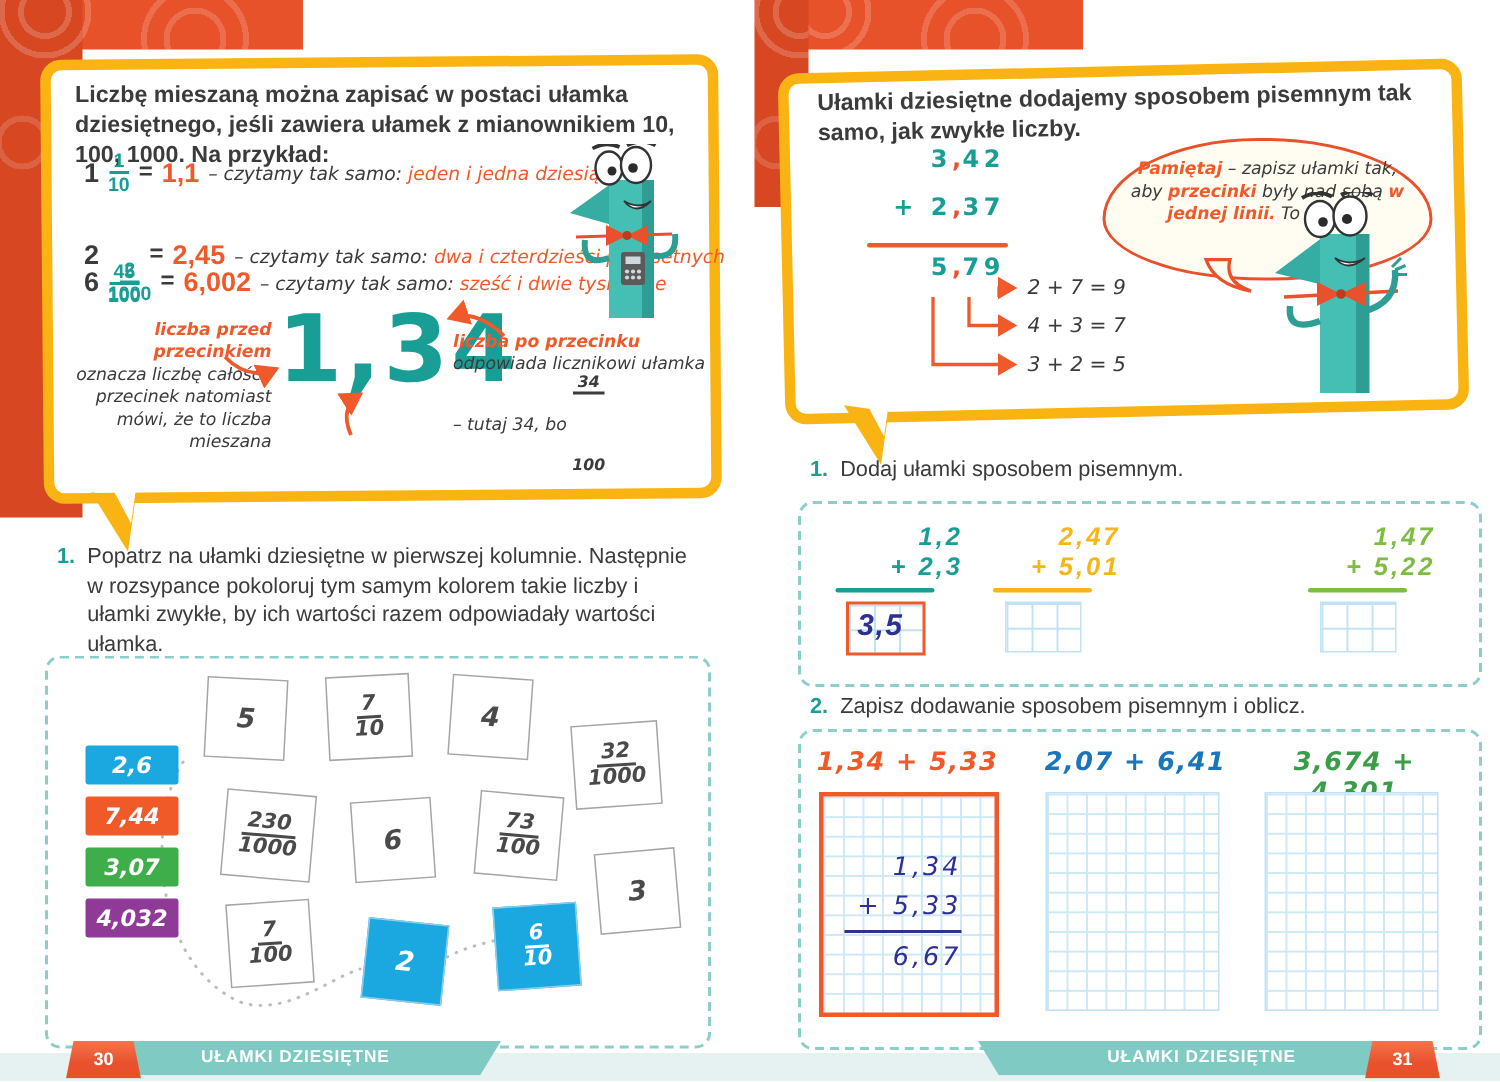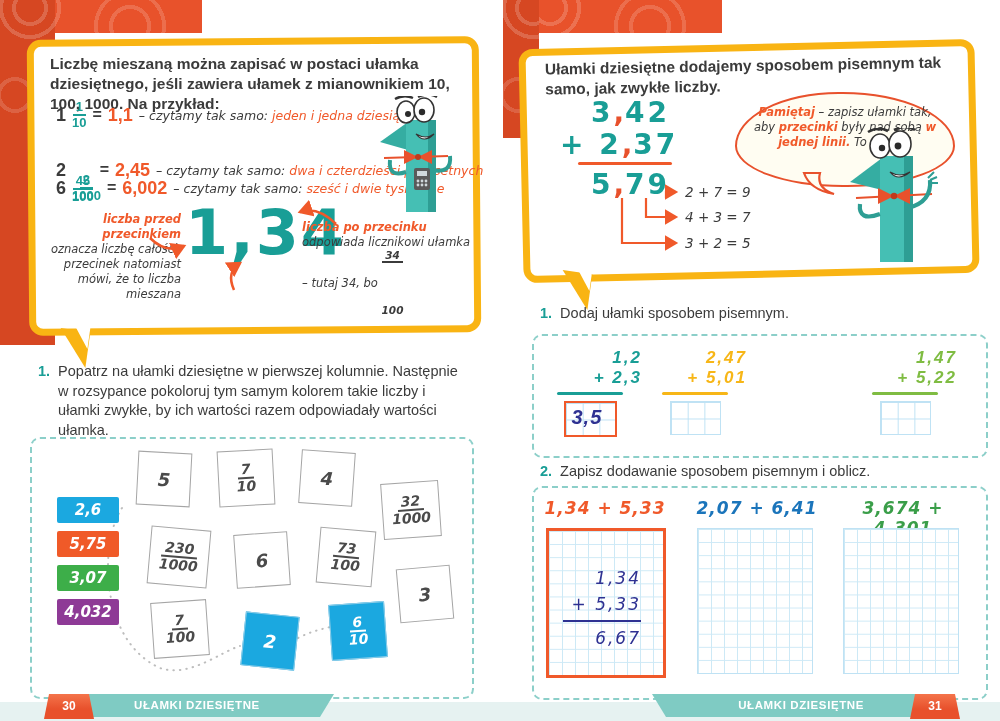--- a/index.html
+++ b/index.html
@@ -48,21 +48,21 @@
   .tile{background:#fff;border:1.5px solid #A5A5A5;display:flex;align-items:center;justify-content:center;
         color:#4a4a4a;font-weight:bold;font-size:18px;}
   .tile .frac{font-size:14px;}
   .tile-blue{background:#1BA8E0;border-color:#8FCDE8;color:#fff;}
   
   .tab{color:#fff;font-weight:bold;font-size:12px;text-align:center;
        background:linear-gradient(#F4744B,#E8512C 60%);
        clip-path:polygon(10% 0,90% 0,100% 100%,0 100%);}
   .banner{background:#7FCBC3;color:#fff;font-weight:bold;font-size:11.5px;letter-spacing:.6px;}
   
-  .srow{position:absolute;width:92px;text-align:right;font-weight:800;font-size:28px;
+  .srow{position:absolute;width:92px;text-align:right;font-weight:800;font-size:16px;
         letter-spacing:3px;color:#199E96;font-family:"DejaVu Sans",sans-serif;}
   .srow .comma{color:#E8512C;letter-spacing:1px;}
   .step{position:absolute;font-size:13.5px;color:#3b3b3b;}
   
   .bubble{background:#FFFDF2;border:2.5px solid #E8512C;border-radius:48% 52% 50% 50% / 58% 58% 44% 44%;
           text-align:center;font-size:11.5px;line-height:1.3;padding:11px 10px 0 10px;}
   .bubble .orange{font-weight:bold;}
   
   .pcol{position:absolute;width:104px;text-align:right;font-weight:800;font-size:17px;
         letter-spacing:2px;font-family:Liberation Sans, sans-serif;font-style:italic;}
@@ -198,21 +198,21 @@
   </div>
 
   <div class="abs dashed" style="left:30px;top:437px;width:440px;height:258px;"></div>
 
   <svg class="abs" style="left:0;top:430px;width:500px;height:270px;pointer-events:none;" viewBox="0 0 500 270">
     <path d="M122,78 C100,110 98,210 160,238 C190,248 220,222 240,216" fill="none" stroke="#BDBDBD" stroke-width="2" stroke-linecap="round" stroke-dasharray="0.5 6"></path>
     <path d="M298,208 C310,202 318,200 330,197" fill="none" stroke="#BDBDBD" stroke-width="2" stroke-linecap="round" stroke-dasharray="0.5 6"></path>
   </svg>
 
   <div class="abs chip hand" style="left:57px;top:497px;background:#1BA8E0;">2,6</div>
-  <div class="abs chip hand" style="left:57px;top:531px;background:#F05A28;">5,75</div>
+  <div class="abs chip hand" style="left:57px;top:531px;background:#F05A28;">7,44</div>
   <div class="abs chip hand" style="left:57px;top:565px;background:#3DAE49;">3,07</div>
   <div class="abs chip hand" style="left:57px;top:599px;background:#8E3A96;">4,032</div>
 
   <div class="abs tile hand" style="left:137px;top:452px;width:52px;height:52px;transform:rotate(3deg);">
       <span>5</span>
     </div>
   <div class="abs tile hand" style="left:218px;top:450px;width:54px;height:54px;transform:rotate(-3deg);">
       <span class="frac">
         <span class="fnum">7</span>
         <span>10</span>

